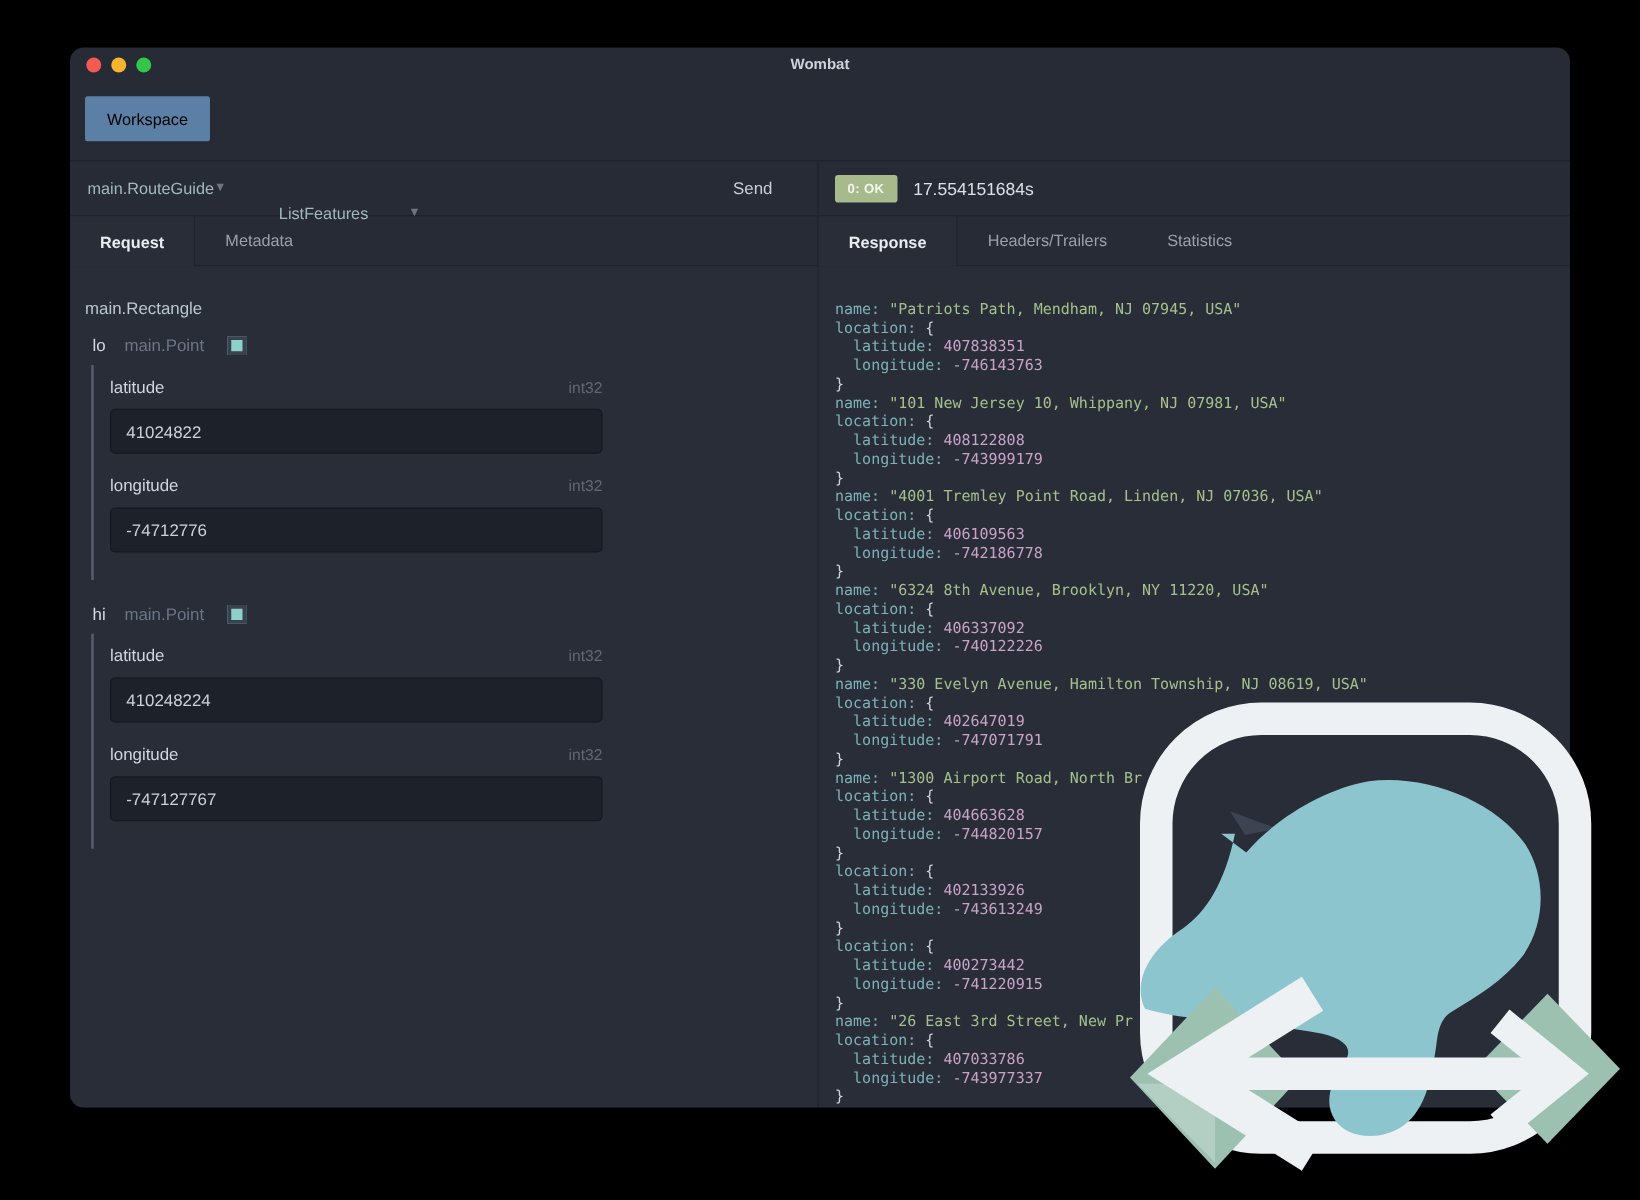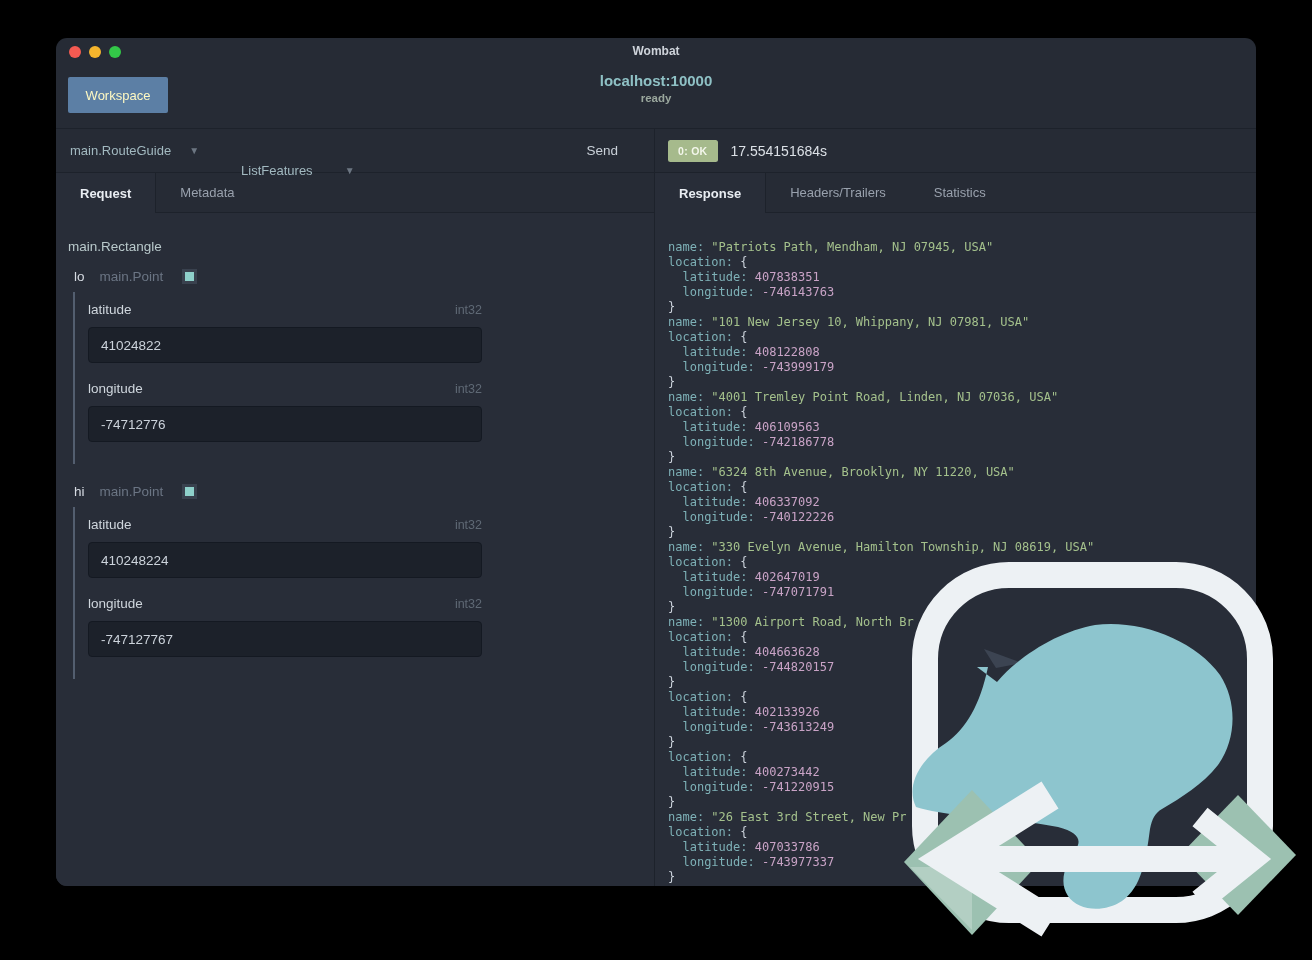--- a/index.html
+++ b/index.html
@@ -39,33 +39,33 @@
   .light.red{background:#f45a52;}
   .light.yellow{background:#f5b52d;}
   .light.green{background:#33c748;}
   .win-title{position:absolute;left:0;right:0;top:6px;text-align:center;
     font-size:12px;font-weight:700;color:#ced3da;}
 
   
   .appheader{position:relative;height:64px;}
   .workspace-btn{position:absolute;left:12px;top:13px;width:100px;height:36px;
     background:var(--c-workspace);border:none;border-radius:2px;
-    color:#fef9c3;font-size:13px;font-family:inherit;cursor:pointer;}
+    color:#000000;font-size:13px;font-family:inherit;cursor:pointer;}
   .hostinfo{position:absolute;left:0;right:0;top:8px;text-align:center;}
   .host{font-size:15px;font-weight:700;color:var(--c-accent);}
   .readystate{font-size:11.5px;font-weight:700;color:var(--c-ready);margin-top:3px;}
 
   
   .main{display:flex;height:758px;border-top:1px solid var(--c-border);}
   .panel-left{width:599px;border-right:1px solid var(--c-border);display:flex;flex-direction:column;}
   .panel-right{flex:1;display:flex;flex-direction:column;min-width:0;}
 
   .toolbar{height:44px;display:flex;align-items:center;padding:0 36px 0 14px;
     border-bottom:1px solid var(--c-border);flex:none;}
-  .select{display:flex;align-items:center;gap:18px;cursor:pointer;}
+  .select{display:flex;align-items:center;gap:0;cursor:pointer;}
   .select .sel-label{font-size:13px;color:#a2b9c0;}
   .select .chev{font-size:10px;color:#6c7682;}
   .select.method{margin-left:42px;gap:32px;margin-top:40px;}
   .toolbar .spacer{flex:1;}
   .send-btn{background:none;border:none;color:#c9d0d8;font-size:13.5px;
     font-family:inherit;cursor:pointer;padding:0;}
 
   .statusrow{height:44px;display:flex;align-items:center;padding:0 13px;
     border-bottom:1px solid var(--c-border);flex:none;}
   .status-badge{background:var(--c-badge);color:#f4f7ec;font-size:10.5px;
@@ -121,24 +121,20 @@
       <div class="lights">
         <span class="light red"></span>
         <span class="light yellow"></span>
         <span class="light green"></span>
       </div>
       <div class="win-title">Wombat</div>
     </div>
 
     <div class="appheader">
       <button class="workspace-btn">Workspace</button>
-      <div class="hostinfo">
-        <div class="host">localhost:10000</div>
-        <div class="readystate">ready</div>
-      </div>
     </div>
 
     <div class="main">
 
       <div class="panel-left">
         <div class="toolbar">
           <div class="select service">
             <span class="sel-label">main.RouteGuide</span>
             <span class="chev">▼</span>
           </div>

